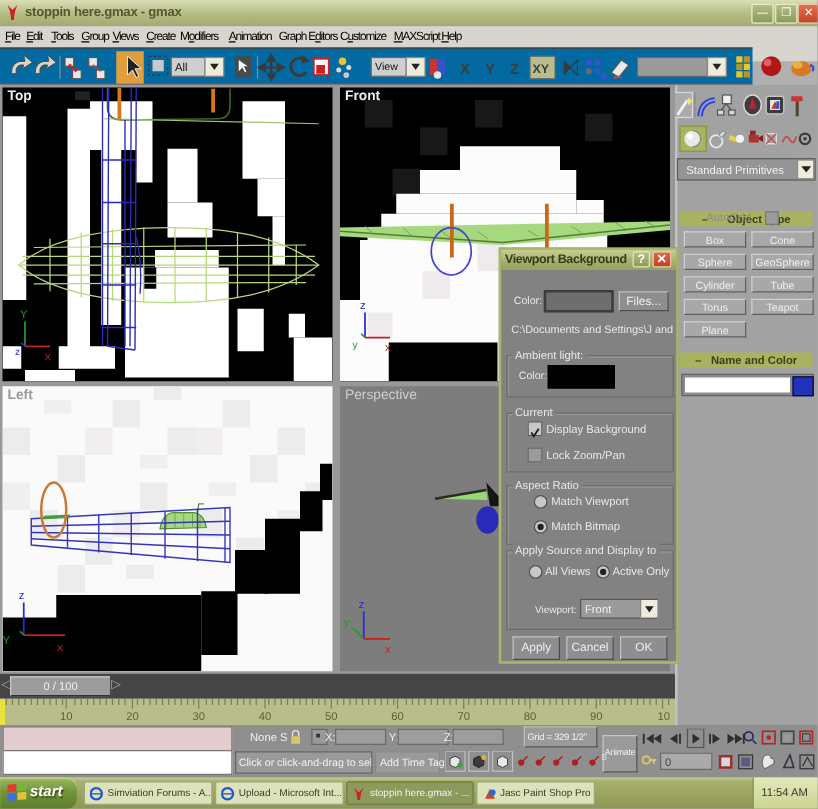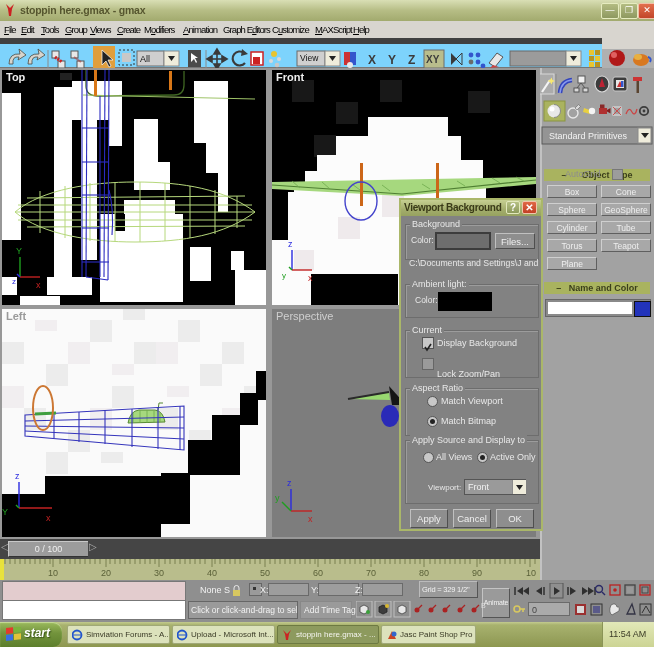--- a/index.html
+++ b/index.html
@@ -10,22 +10,22 @@
   #titlebar{left:0;top:0;width:654px;height:21px;
     background:linear-gradient(180deg,#d9dfb5 0%,#b6bd85 50%,#a2aa6e 100%);}
   #title-text{left:20px;top:4px;font-size:10.5px;font-weight:bold;letter-spacing:-0.2px;color:#56562f;}
   .winbtn{top:3px;width:15px;height:14px;border-radius:2px;font-size:9px;
     color:#fff;text-align:center;line-height:13px;}
   
   #menubar{left:0;top:21px;width:654px;height:28px;background:#d8d5cf;
     font-size:9.5px;letter-spacing:-0.9px;color:#000;}
   #menubar span{position:absolute;top:3px;white-space:nowrap;}
   
-  #toolbar{left:0;top:38px;width:602px;height:30px;background:#7dd3fc;
-    border-top:6px solid #404040;border-bottom:1px solid #767676;box-sizing:border-box;}
+  #toolbar{left:0;top:38px;width:602px;height:30px;background:#0369a1;
+    border-top:1px solid #404040;border-bottom:1px solid #767676;box-sizing:border-box;}
   
   #vpframe{left:0;top:68px;width:540px;height:471px;background:#989898;}
   .vp{position:absolute;overflow:hidden;}
   .vplabel{position:absolute;left:4px;top:1px;font-size:11px;font-weight:bold;}
   
   #panel{left:540px;top:68px;width:114px;height:512px;background:#a2a2a2;}
   .rollhead{position:absolute;left:4px;width:106px;height:12px;background:#a9b35f;
     font-size:9px;font-weight:bold;color:#3b3f1b;text-align:center;line-height:12px;}
   .pbtn{position:absolute;width:50px;height:13px;background:#a8a8a8;
     border-top:1px solid #cfcfcf;border-left:1px solid #cfcfcf;
@@ -795,23 +795,20 @@
 
 <div class="abs" id="dialog">
 
   <div class="abs" style="left:0;top:0;width:140px;height:16px;
        background:linear-gradient(180deg,#c6cf92 0%,#a3ad6c 60%,#97a260 100%);">
     <div class="abs" style="left:3px;top:2px;font-size:10px;font-weight:bold;letter-spacing:-0.3px;color:#3a3a18;">Viewport Background</div>
     <div class="abs" style="left:105px;top:1px;width:14px;height:13px;border-radius:2px;background:linear-gradient(180deg,#b5c083,#8d9a5c);border:1px solid #e2e8bc;color:#fff;font-size:10px;font-weight:bold;text-align:center;line-height:12px;box-sizing:border-box;">?</div>
     <div class="abs" style="left:121px;top:1px;width:15px;height:13px;border-radius:2px;background:linear-gradient(180deg,#e06846,#c23f24);border:1px solid #f0c4ac;color:#fff;font-size:10px;font-weight:bold;text-align:center;line-height:12px;box-sizing:border-box;">✕</div>
   </div>
 
-  <div class="grp" style="top:24px;height:34px;">
-    <div class="grplabel">Background</div>
-  </div>
   <div class="dtext" style="left:10px;top:35px;font-size:8.5px;">Color:</div>
   <div class="abs" style="left:34px;top:32px;width:56px;height:18px;background:#6e6e6e;border:2px solid #3c3c3c;box-sizing:border-box;"></div>
   <div class="dbtn" style="left:94px;top:33px;width:40px;height:16px;line-height:15px;">Files...</div>
   <div class="dtext" style="left:8px;top:58px;font-size:8.7px;">C:\Documents and Settings\J and</div>
 
   <div class="grp" style="top:84px;height:32px;">
     <div class="grplabel">Ambient light:</div>
   </div>
   <div class="dtext" style="left:14px;top:95px;font-size:8.5px;">Color:</div>
   <div class="abs" style="left:37px;top:92px;width:54px;height:19px;background:#000;"></div>
@@ -819,21 +816,21 @@
   <div class="grp" style="top:130px;height:46px;">
     <div class="grplabel">Current</div>
   </div>
   <div class="abs" style="left:21px;top:137px;width:10px;height:10px;background:#c8c8c8;border:1px solid #555;">
     <svg width="10" height="10">
         <path d="M2 5 L4 8 L8 2" stroke="#222" stroke-width="1.6" fill="none"></path>
       </svg>
   </div>
   <div class="dtext" style="left:36px;top:138px;">Display Background</div>
   <div class="abs" style="left:21px;top:158px;width:10px;height:10px;background:#9a9a9a;border:1px solid #666;"></div>
-  <div class="dtext" style="left:36px;top:169px;">Lock Zoom/Pan</div>
+  <div class="dtext" style="left:36px;top:159px;">Lock Zoom/Pan</div>
 
   <div class="grp" style="top:188px;height:46px;">
     <div class="grplabel">Aspect Ratio</div>
   </div>
   <div class="abs" style="left:26px;top:196px;width:9px;height:9px;border-radius:50%;background:#c8c8c8;border:1px solid #555;"></div>
   <div class="dtext" style="left:40px;top:196px;">Match Viewport</div>
   <div class="abs" style="left:26px;top:216px;width:9px;height:9px;border-radius:50%;background:#c8c8c8;border:1px solid #555;">
     <div class="abs" style="left:2px;top:2px;width:5px;height:5px;border-radius:50%;background:#222;"></div>
   </div>
   <div class="dtext" style="left:40px;top:216px;">Match Bitmap</div>

